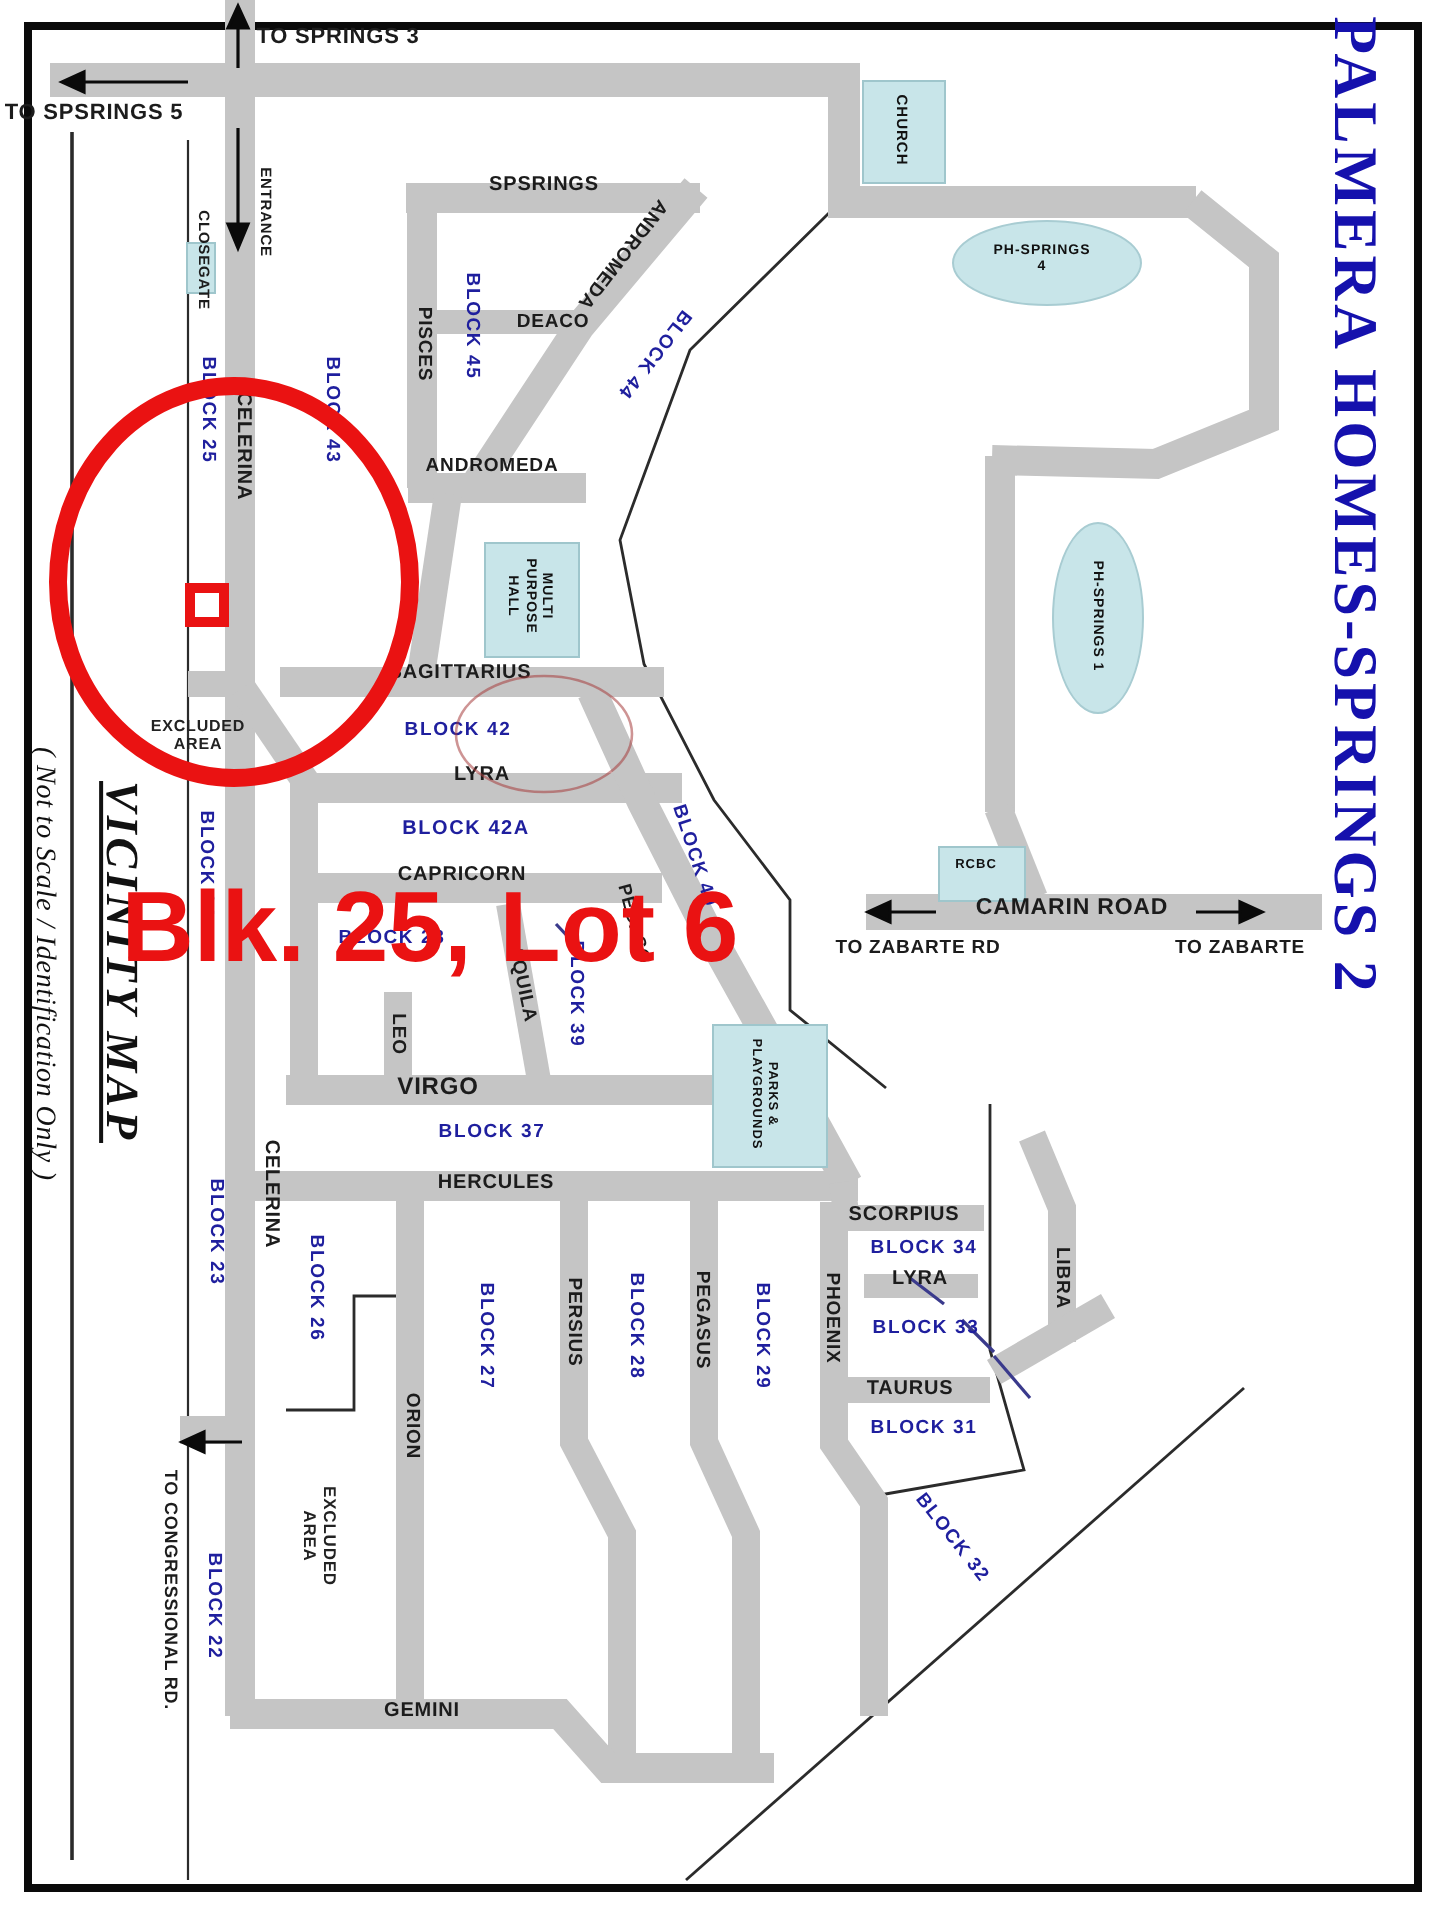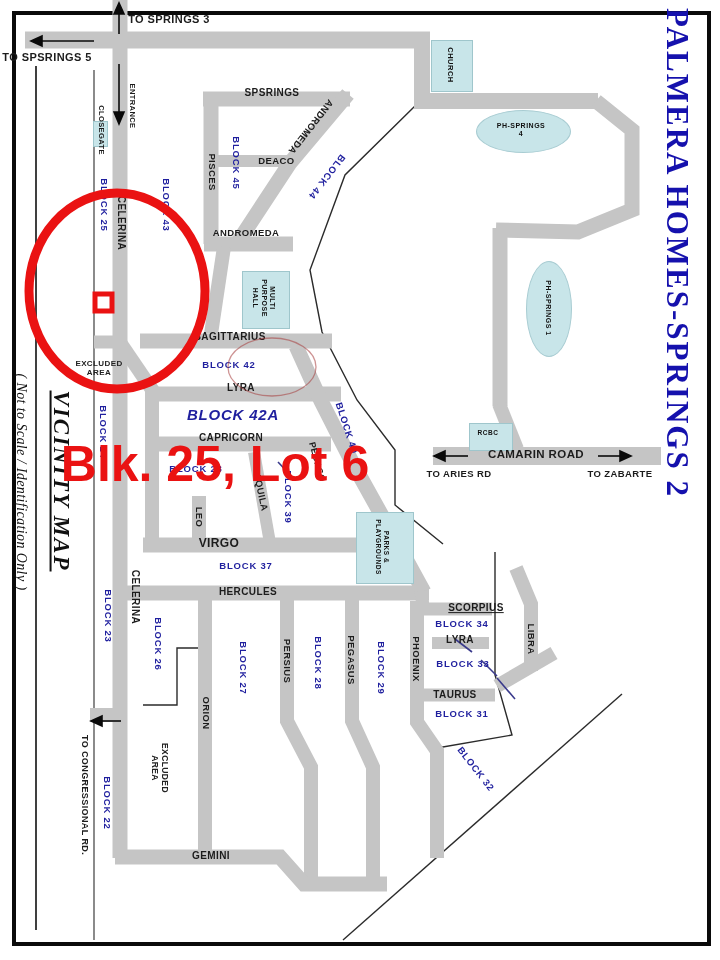--- a/index.html
+++ b/index.html
@@ -146,35 +146,35 @@
       <div class="lbl k-street" style="left: 261px; top: 492px; font-size: 9.5px; transform: translate(-50%, -50%) rotate(78deg);">AQUILA</div>
       <div class="lbl k-street" style="left: 199px; top: 517px; font-size: 9.5px; transform: translate(-50%, -50%) rotate(90deg);">LEO</div>
       <div class="lbl k-street" style="left: 219px; top: 543px; font-size: 12px; transform: translate(-50%, -50%) rotate(0deg);">VIRGO</div>
       <div class="lbl k-street" style="left: 248px; top: 592px; font-size: 10px; transform: translate(-50%, -50%) rotate(0deg);">HERCULES</div>
       <div class="lbl k-street" style="left: 287px; top: 661px; font-size: 9.5px; transform: translate(-50%, -50%) rotate(90deg);">PERSIUS</div>
       <div class="lbl k-street" style="left: 351px; top: 660px; font-size: 9.5px; transform: translate(-50%, -50%) rotate(90deg);">PEGASUS</div>
       <div class="lbl k-street" style="left: 317px; top: 462px; font-size: 9px; transform: translate(-50%, -50%) rotate(75deg);">PEGASO</div>
       <div class="lbl k-street" style="left: 416px; top: 659px; font-size: 9.5px; transform: translate(-50%, -50%) rotate(90deg);">PHOENIX</div>
       <div class="lbl k-street" style="left: 206px; top: 713px; font-size: 9.5px; transform: translate(-50%, -50%) rotate(90deg);">ORION</div>
       <div class="lbl k-street" style="left: 135px; top: 597px; font-size: 10px; transform: translate(-50%, -50%) rotate(90deg);">CELERINA</div>
-      <div class="lbl k-street" style="left: 476px; top: 608px; font-size: 10px; transform: translate(-50%, -50%) rotate(0deg); text-decoration: underline;">SCORPIUS</div>
+      <div class="lbl k-street" style="left: 452px; top: 608px; font-size: 10px; transform: translate(-50%, -50%) rotate(0deg);">SCORPIUS</div>
       <div class="lbl k-street" style="left: 460px; top: 640px; font-size: 10px; transform: translate(-50%, -50%) rotate(0deg);">LYRA</div>
       <div class="lbl k-street" style="left: 455px; top: 695px; font-size: 10px; transform: translate(-50%, -50%) rotate(0deg);">TAURUS</div>
       <div class="lbl k-street" style="left: 531px; top: 639px; font-size: 9.5px; transform: translate(-50%, -50%) rotate(90deg);">LIBRA</div>
       <div class="lbl k-street" style="left: 211px; top: 856px; font-size: 10px; transform: translate(-50%, -50%) rotate(0deg);">GEMINI</div>
       <div class="lbl k-street" style="left: 85px; top: 795px; font-size: 9px; transform: translate(-50%, -50%) rotate(90deg);">TO CONGRESSIONAL RD.</div>
       <div class="lbl k-street" style="left: 536px; top: 455px; font-size: 11.5px; transform: translate(-50%, -50%) rotate(0deg);">CAMARIN  ROAD</div>
-      <div class="lbl k-street" style="left: 459px; top: 474px; font-size: 9.5px; transform: translate(-50%, -50%) rotate(0deg);">TO ARIES  RD</div>
+      <div class="lbl k-street" style="left: 459px; top: 474px; font-size: 9.5px; transform: translate(-50%, -50%) rotate(0deg);">TO ZABARTE  RD</div>
       <div class="lbl k-street" style="left: 620px; top: 474px; font-size: 9.5px; transform: translate(-50%, -50%) rotate(0deg);">TO  ZABARTE</div>
       <div class="lbl k-block" style="left: 104px; top: 205px; font-size: 9.5px; transform: translate(-50%, -50%) rotate(90deg);">BLOCK 25</div>
       <div class="lbl k-block" style="left: 166px; top: 205px; font-size: 9.5px; transform: translate(-50%, -50%) rotate(90deg);">BLOCK 43</div>
       <div class="lbl k-block" style="left: 236px; top: 163px; font-size: 9.5px; transform: translate(-50%, -50%) rotate(90deg);">BLOCK 45</div>
       <div class="lbl k-block" style="left: 327px; top: 177px; font-size: 9.5px; transform: translate(-50%, -50%) rotate(128deg);">BLOCK 44</div>
       <div class="lbl k-block" style="left: 229px; top: 365px; font-size: 9.5px; transform: translate(-50%, -50%) rotate(0deg); text-align: center;">BLOCK  42</div>
-      <div class="lbl k-block" style="left: 233px; top: 415px; font-size: 15px; transform: translate(-50%, -50%) rotate(0deg); font-style: italic;">BLOCK  42A</div>
+      <div class="lbl k-block" style="left: 233px; top: 415px; font-size: 10px; transform: translate(-50%, -50%) rotate(0deg);">BLOCK  42A</div>
       <div class="lbl k-block" style="left: 196px; top: 469px; font-size: 9.5px; transform: translate(-50%, -50%) rotate(0deg);">BLOCK 28</div>
       <div class="lbl k-block" style="left: 288px; top: 497px; font-size: 9.5px; transform: translate(-50%, -50%) rotate(90deg);">BLOCK 39</div>
       <div class="lbl k-block" style="left: 347px; top: 428px; font-size: 9.5px; transform: translate(-50%, -50%) rotate(72deg);">BLOCK 40</div>
       <div class="lbl k-block" style="left: 246px; top: 566px; font-size: 9.5px; transform: translate(-50%, -50%) rotate(0deg);">BLOCK  37</div>
       <div class="lbl k-block" style="left: 243px; top: 668px; font-size: 9.5px; transform: translate(-50%, -50%) rotate(90deg);">BLOCK 27</div>
       <div class="lbl k-block" style="left: 318px; top: 663px; font-size: 9.5px; transform: translate(-50%, -50%) rotate(90deg);">BLOCK 28</div>
       <div class="lbl k-block" style="left: 381px; top: 668px; font-size: 9.5px; transform: translate(-50%, -50%) rotate(90deg);">BLOCK 29</div>
       <div class="lbl k-block" style="left: 158px; top: 644px; font-size: 9.5px; transform: translate(-50%, -50%) rotate(90deg);">BLOCK 26</div>
       <div class="lbl k-block" style="left: 103px; top: 432px; font-size: 9.5px; transform: translate(-50%, -50%) rotate(90deg);">BLOCK 24</div>
       <div class="lbl k-block" style="left: 108px; top: 616px; font-size: 9.5px; transform: translate(-50%, -50%) rotate(90deg);">BLOCK 23</div>

